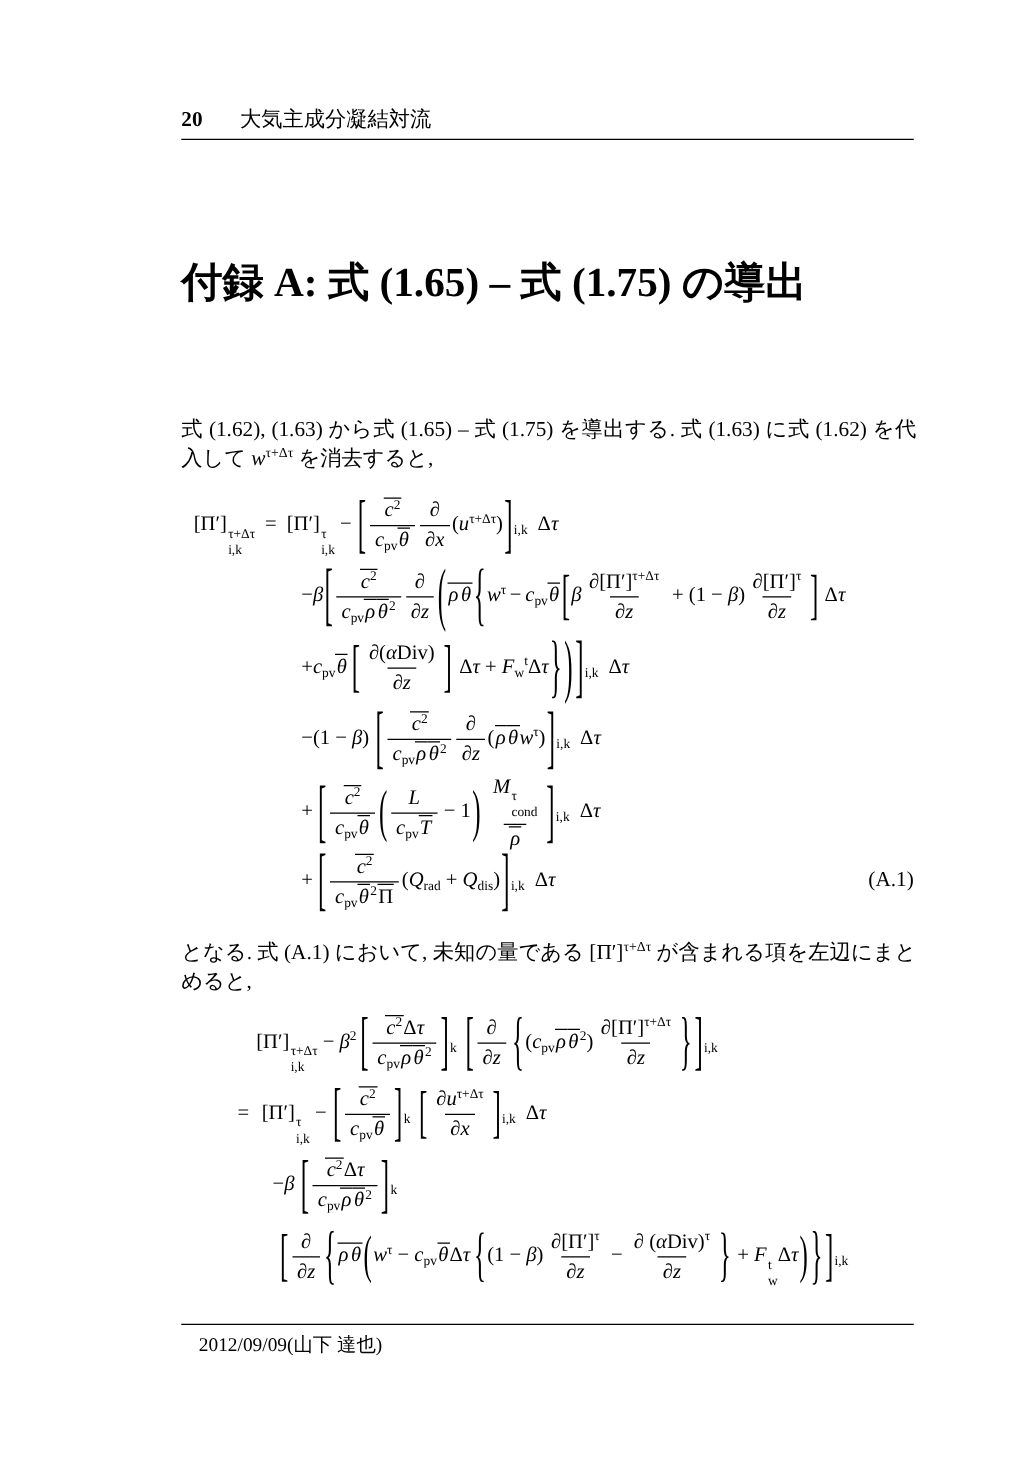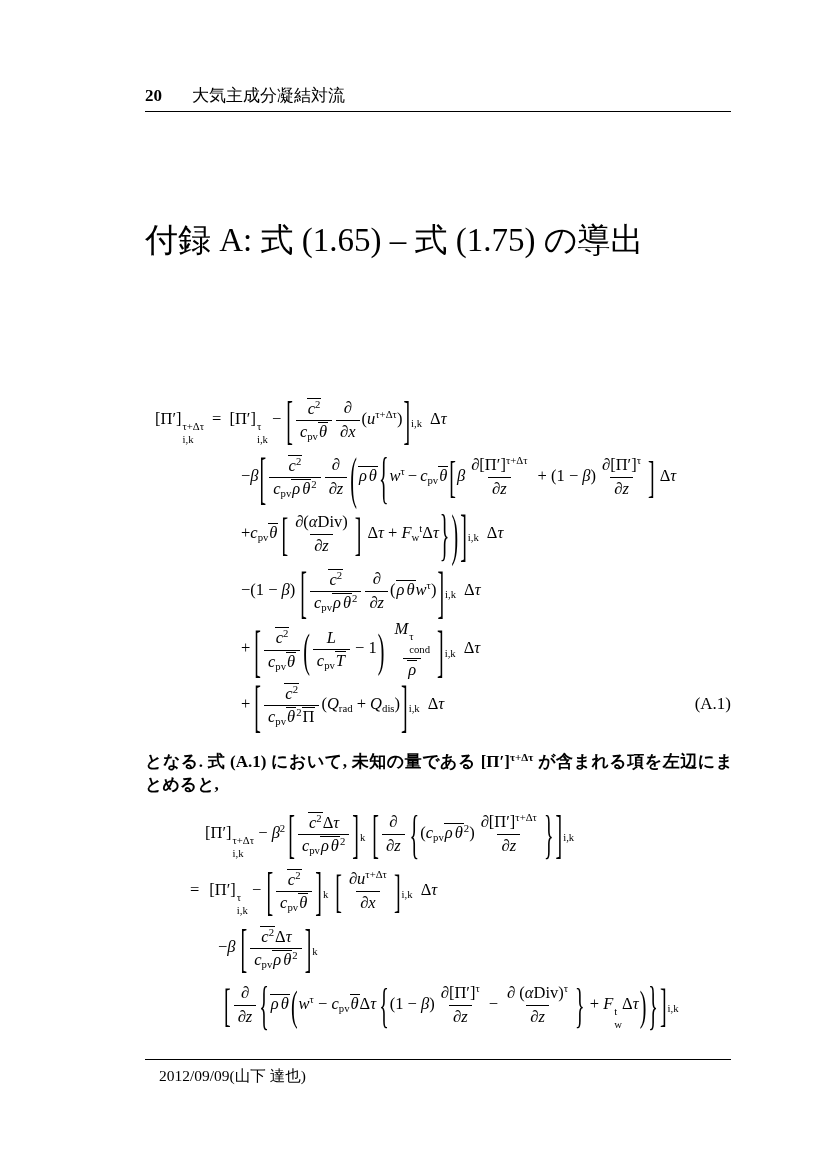--- a/index.html
+++ b/index.html
@@ -5,27 +5,27 @@
   html,body{margin:0;padding:0;background:#ffffff;}
   .page{position:relative;width:826px;height:1169px;background:#fff;color:#000;
         font-family:"Liberation Serif","DejaVu Serif",serif;overflow:hidden;}
   
   .header{position:absolute;top:86px;left:145px;right:95px;display:flex;
           justify-content:space-between;font-size:17px;line-height:20px;flex-direction:column;}
   .page-num{font-weight:bold;margin-right:30px;}
   .header-right .mb{font-weight:bold;}
   .header-rule{position:absolute;top:111px;left:145px;right:95px;border-top:1.6px solid #000;}
   
-  .doc-title{position:absolute;top:220px;left:145px;margin:0;font-size:33px;
-             font-weight:normal;line-height:1.25;white-space:nowrap;}
+  .doc-title{position:absolute;top:207px;left:145px;margin:0;font-size:33px;
+             font-weight:bold;line-height:1.25;white-space:nowrap;}
   
   .para{position:absolute;left:145px;width:588px;margin:0;font-size:17px;
         line-height:23px;text-align:justify;}
   .para1{top:332px;}
-  .para2{top:750px;font-weight:bold;}
+  .para2{top:750px;}
   
   .eq{position:absolute;left:145px;width:586px;}
   .eq1{top:390px;}
   .eq2{top:804px;}
   .eq-line{position:relative;white-space:nowrap;height:57px;line-height:57px;font-size:16.5px;}
   
   .mi{font-style:italic;}
   .mr{font-style:normal;}
   .mb{font-weight:bold;}
   .frac{display:inline-flex;flex-direction:column;align-items:center;vertical-align:middle;
@@ -51,20 +51,21 @@
 <div class="page">
   <div class="header">
     <div class="header-left">
       <span class="page-num">20</span><span class="chapter">大気主成分凝結対流</span>
     </div>
   </div>
   <div class="header-rule"></div>
 
   <h1 class="doc-title">付録 A: 式 (1.65) – 式 (1.75) の導出</h1>
 
+  <p class="para para1"><span class="mr">式 (1.62), (1.63) から式 (1.65) – 式 (1.75) を導出する. 式 (1.63) に式 (1.62) を代入して </span><span class="mi">w</span><span class="msup"><span class="mr">τ+Δτ</span></span><span class="mr"> を消去すると,</span></p>
 
   <div class="eq eq1">
       <div class="eq-line" style="margin-left: 10px;"><span class="mr">[Π′]</span><span class="msupsub">
           <span class="ssr"><span class="mr">τ+Δτ</span></span>
           <span class="ssr"><span class="mr">i,k</span></span>
         </span><span class="msep" style="width: 8px;"></span><span class="mr">=</span><span class="msep" style="width: 8px;"></span><span class="mr">[Π′]</span><span class="msupsub">
           <span class="ssr"><span class="mr">τ</span></span>
           <span class="ssr"><span class="mr">i,k</span></span>
         </span><span class="msep" style="width: 4px;"></span><span class="mr">−</span><span class="msep" style="width: 4px;"></span><span class="delim" style="transform: scaleY(2.6);">[</span><span class="frac">
           <span class="num"><span class="ovl"><span class="mi">c</span><span class="msup"><span class="mr">2</span></span></span></span>

